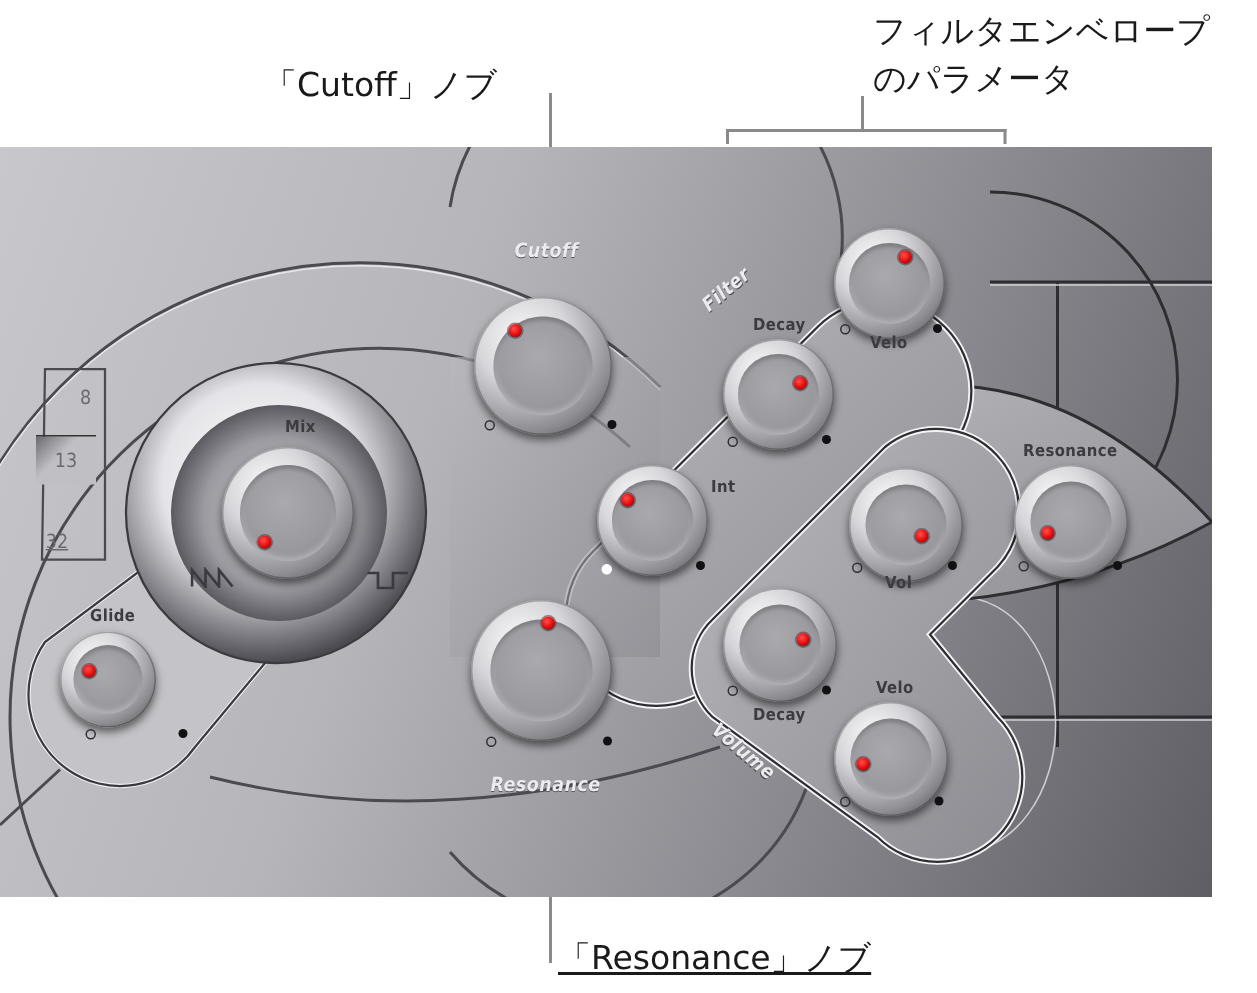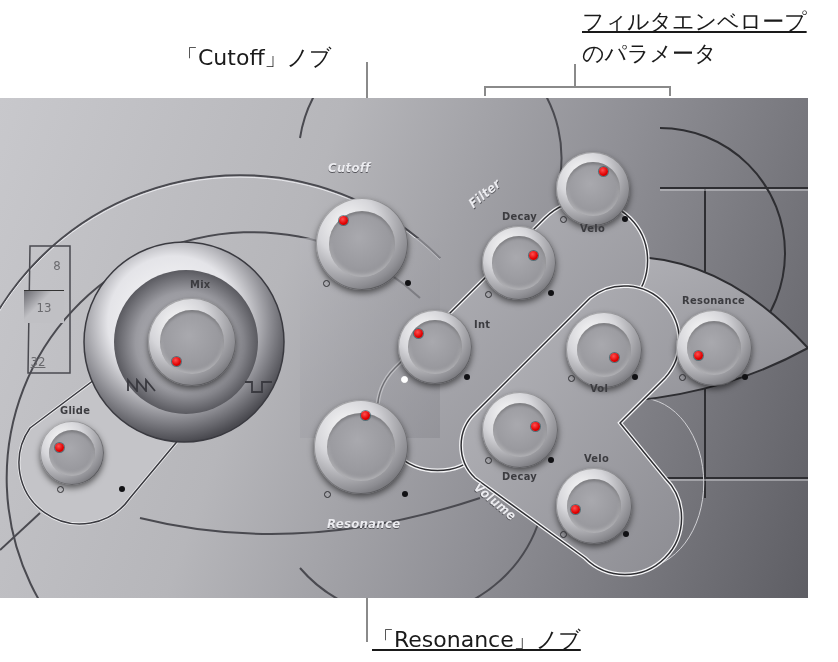--- a/index.html
+++ b/index.html
@@ -26,21 +26,21 @@
   .mark.min.active { background: #ffffff; border-color: #ffffff; }
   .seg { position: absolute; font-family: "DejaVu Sans Condensed", "DejaVu Sans", sans-serif; font-size: 13px; color: #6a6a6e; cursor: pointer; display: flex; align-items: center; justify-content: center; }
   .wave { position: absolute; }
 </style>
 </head>
 <body>
 
 <div class="callout-text" style="left:176px; top:44px;">「Cutoff」ノブ</div>
 <div class="leader" style="left:366px; top:62px; width:2px; height:90px;"></div>
 
-<div class="callout-text" style="left:582px; top:8px;text-decoration:underline;">フィルタエンベロープ</div>
+<div class="callout-text" style="left:582px; top:8px;">フィルタエンベロープ</div>
 <div class="callout-text" style="left:582px; top:40px;">のパラメータ</div>
 <div class="leader" style="left:574px; top:64px; width:2px; height:24px;"></div>
 <div class="leader" style="left:484px; top:86px; width:187px; height:2px;"></div>
 <div class="leader" style="left:484px; top:86px; width:2px; height:10px;"></div>
 <div class="leader" style="left:669px; top:86px; width:2px; height:10px;"></div>
 
 <div class="callout-text" style="left:372px; top:626px;text-decoration:underline;">「Resonance」ノブ</div>
 <div class="leader" style="left:366px; top:540px; width:2px; height:102px;"></div>
 
 <div id="panel">
@@ -119,21 +119,21 @@
   </svg>
 
   <div class="lbl" style="left:60px; top:306px;">Glide</div>
   <div class="knob" style="left:40px; top:323px; width:64px; height:64px;">
     <div class="cap"></div>
     <div class="dot" style="left:30%; top:42%;"></div>
   </div>
   <div class="mark min" style="left:60px; top:391px;"></div>
   <div class="mark max" style="left:122px; top:391px;"></div>
 
-  <div class="lbl engr" style="left:328px; top:62px;">Cutoff</div>
+  <div class="lbl engr" style="left:343px; top:62px;">Cutoff</div>
   <div class="knob" style="left:316px; top:100px; width:92px; height:92px;">
     <div class="cap"></div>
     <div class="dot" style="left:30%; top:24%;"></div>
   </div>
   <div class="mark min" style="left:326px; top:185px;"></div>
   <div class="mark max" style="left:408px; top:185px;"></div>
 
   <div class="knob" style="left:314px; top:302px; width:94px; height:94px;">
     <div class="cap"></div>
     <div class="dot" style="left:55%; top:16%;"></div>

